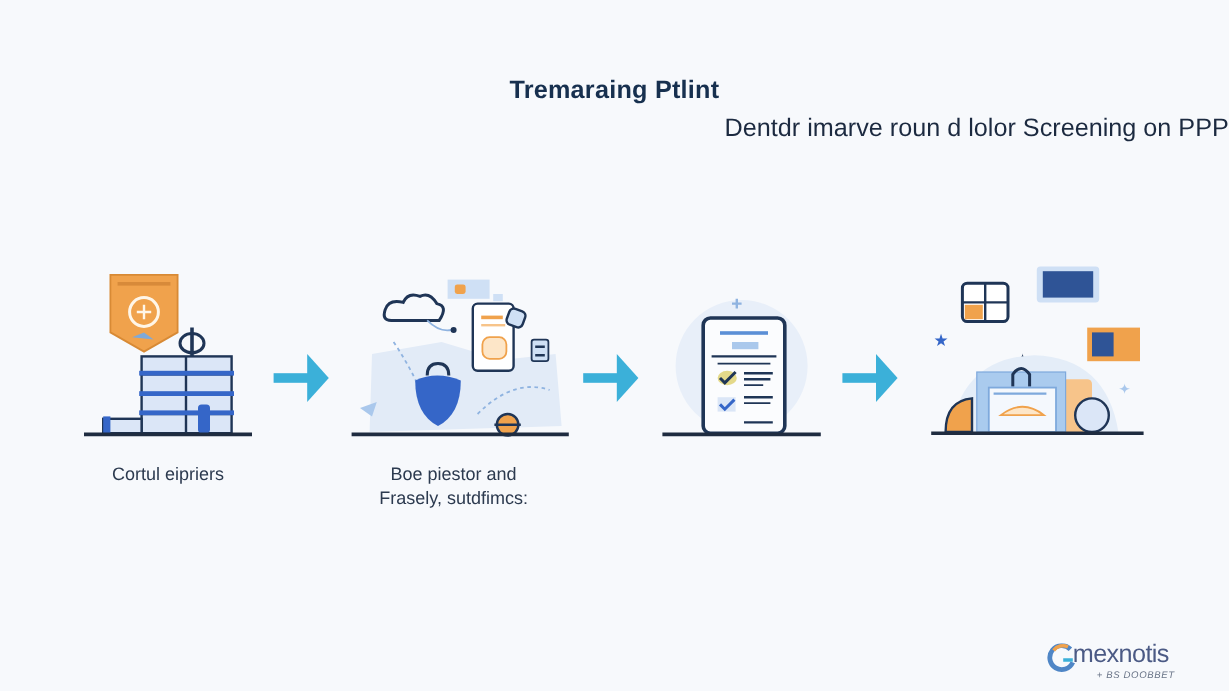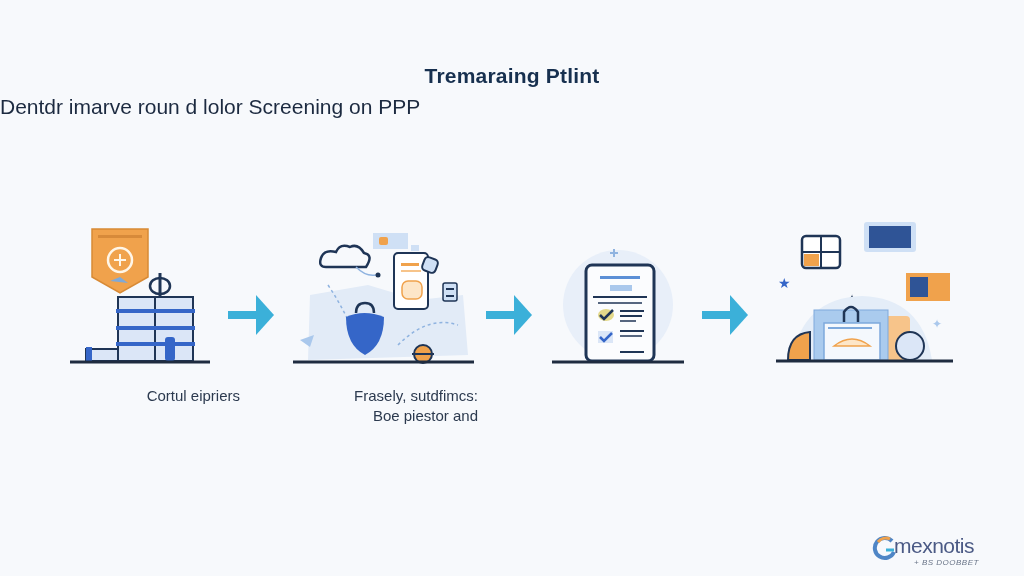--- a/index.html
+++ b/index.html
@@ -8,28 +8,28 @@
       background: #f7f9fc;
       font-family: "Liberation Sans", "DejaVu Sans", sans-serif;
       color: #1b2b44;
       position: relative;
     }
     .title {
       position: absolute; top: 64px; left: 0; width: 1024px; text-align: center;
       font-size: 21px; font-weight: 700; color: #17304f; letter-spacing: 0.2px;
     }
     .subtitle {
-      position: absolute; top: 95px; left: 0; width: 1024px; text-align: left;
+      position: absolute; top: 95px; left: 0; width: 1024px; text-align: right;
       font-size: 21px; font-weight: 400; color: #1c2a40;
     }
     .step { position: absolute; }
     .step svg { display: block; }
     .arrow { position: absolute; }
     .caption {
-      position: absolute; text-align: right; font-size: 15px; line-height: 20px;
+      position: absolute; text-align: center; font-size: 15px; line-height: 20px;
       color: #2c3a4f; width: 200px;
     }
     .logo {
       position: absolute; left: 872px; top: 534px; width: 150px; height: 40px;
     }
     .logo-name {
       position: absolute; left: 22px; top: 0px; font-size: 21px; color: #4b5a85;
       letter-spacing: -0.5px;
     }
     .logo-tag {
@@ -187,22 +187,22 @@
 
     <circle cx="138" cy="128" r="14" fill="#dbe6f7" stroke="#1f3556" stroke-width="2"></circle>
     <line x1="4" y1="143" x2="181" y2="143" stroke="#1f2c40" stroke-width="3"></line>
   </svg>
 </div>
 
 <div class="caption" style="left:40px; top:386px;">
   <div>Cortul eipriers</div>
 </div>
 <div class="caption" style="left:278px; top:386px;">
+  <div>Boe piestor and</div>
   <div>Frasely, sutdfimcs:</div>
-  <div>Boe piestor and</div>
 </div>
 
 <div class="logo">
   <svg width="26" height="26" viewBox="0 0 26 26" style="position:absolute; left:0; top:2px;">
     <path d="M20 5 A10 10 0 1 0 22 16" stroke="#4f86c6" stroke-width="4" fill="none"></path>
     <path d="M6 6 A10 10 0 0 1 18 3" stroke="#f0a24c" stroke-width="3" fill="none"></path>
     <path d="M14 14 H22" stroke="#3bb0d9" stroke-width="3"></path>
   </svg>
   <div class="logo-name">mexnotis</div>
   <div class="logo-tag">+ BS DOOBBET</div>

